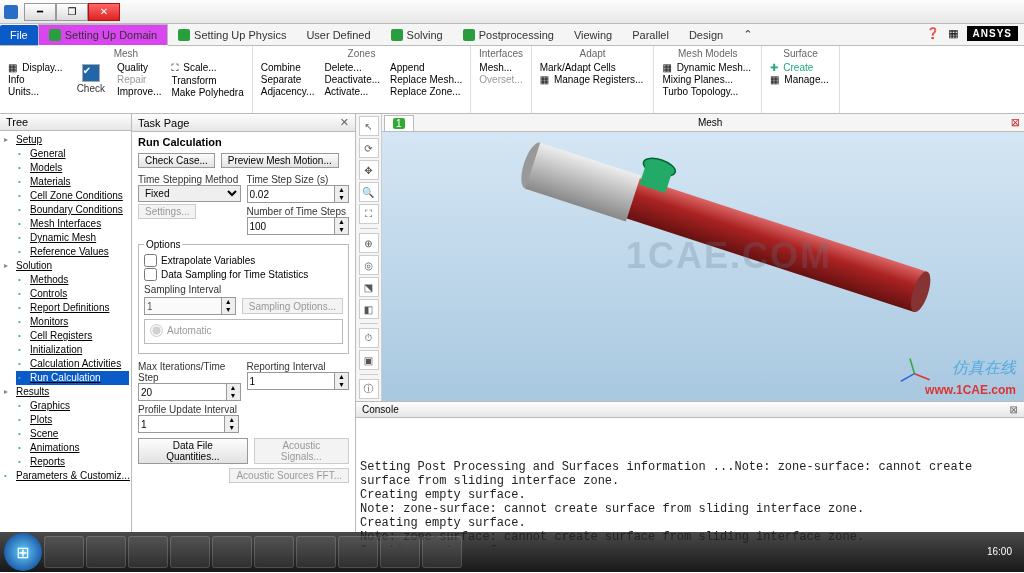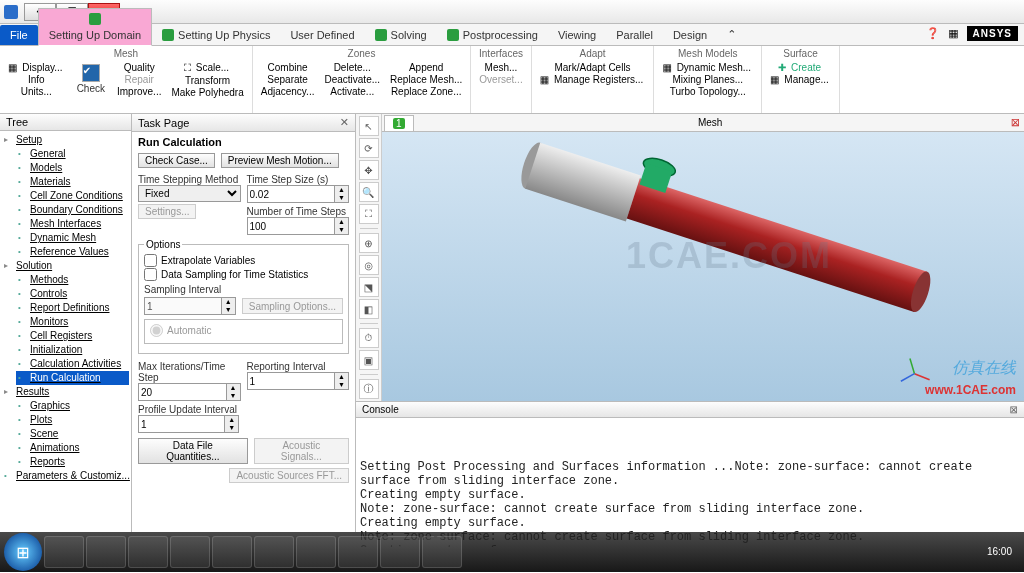--- a/index.html
+++ b/index.html
@@ -10,33 +10,33 @@
 .titlebar .icon { width: 14px; height: 14px; background: #2a6dc9; margin-right: 6px; border-radius: 2px; }
 .titlebar .title { flex: 1; color: #444; }
 .winbtns { display: flex; gap: 0; }
 .winbtn { width: 32px; height: 18px; border: 1px solid #999; background: linear-gradient(#fff,#ddd); display: flex; align-items: center; justify-content: center; font-size: 10px; cursor: pointer; }
 .winbtn.close { background: linear-gradient(#f66,#d22); color: #fff; border-color: #a11; }
 
 
 .ribbon-tabs { height: 22px; background: #f5f5f5; display: flex; align-items: flex-end; border-bottom: 1px solid #bbb; position: relative; }
 .rtab { padding: 4px 10px; color: #333; cursor: pointer; display: flex; align-items: center; gap: 4px; }
 .rtab.file { background: #0a5ac8; color: #fff; border-radius: 2px 2px 0 0; }
-.rtab.active { background: #f9a8d4; border: 1px solid #bbb; border-bottom: 1px solid #fff; margin-bottom: -1px; flex-direction: column; }
+.rtab.active { background: #d946ef; border: 1px solid #bbb; border-bottom: 1px solid #fff; margin-bottom: -1px; }
 .rtab .ico { width: 12px; height: 12px; background: #2a9d3f; border-radius: 2px; }
 .ribbon-right { position: absolute; right: 6px; top: 2px; display: flex; gap: 8px; align-items: center; }
 .ansys-logo { background: #000; color: #fff; font-weight: bold; padding: 2px 6px; font-size: 10px; letter-spacing: 1px; }
 
 
 .ribbon { height: 68px; background: #fff; border-bottom: 1px solid #bbb; display: flex; }
 .rgroup { border-right: 1px solid #ddd; padding: 2px 6px 0 6px; display: flex; flex-direction: column; }
 .rgroup-title { text-align: center; color: #666; font-size: 10px; order: -1; height: 14px; }
 .rgroup-body { display: flex; gap: 6px; flex: 1; align-items: flex-start; }
 .rbtn { display: flex; flex-direction: column; align-items: center; gap: 1px; padding: 2px 4px; cursor: pointer; font-size: 10px; color: #333; }
 .rbtn .bi { width: 18px; height: 18px; background: #ddd; border: 1px solid #aaa; }
-.rcol { display: flex; flex-direction: column; gap: 1px; font-size: 10px; text-align: center; }
+.rcol { display: flex; flex-direction: column; gap: 1px; font-size: 10px; }
 .rcol span { padding: 0 2px; cursor: pointer; white-space: nowrap; }
 
 
 .main { display: flex; height: 418px; }
 .tree-panel { width: 132px; border-right: 1px solid #bbb; display: flex; flex-direction: column; }
 .panel-title { background: linear-gradient(#fdfdfd,#e6e6e6); border-bottom: 1px solid #bbb; padding: 2px 6px; font-size: 11px; display: flex; justify-content: space-between; align-items: center; }
 .panel-title .x { cursor: pointer; color: #666; }
 .tree { flex: 1; overflow: auto; font-size: 10px; padding: 2px; text-decoration: underline; }
 .tree li { list-style: none; padding-left: 14px; line-height: 14px; white-space: nowrap; position: relative; cursor: pointer; }
 .tree li::before { content: "▸"; position: absolute; left: 2px; color: #888; font-size: 8px; }

